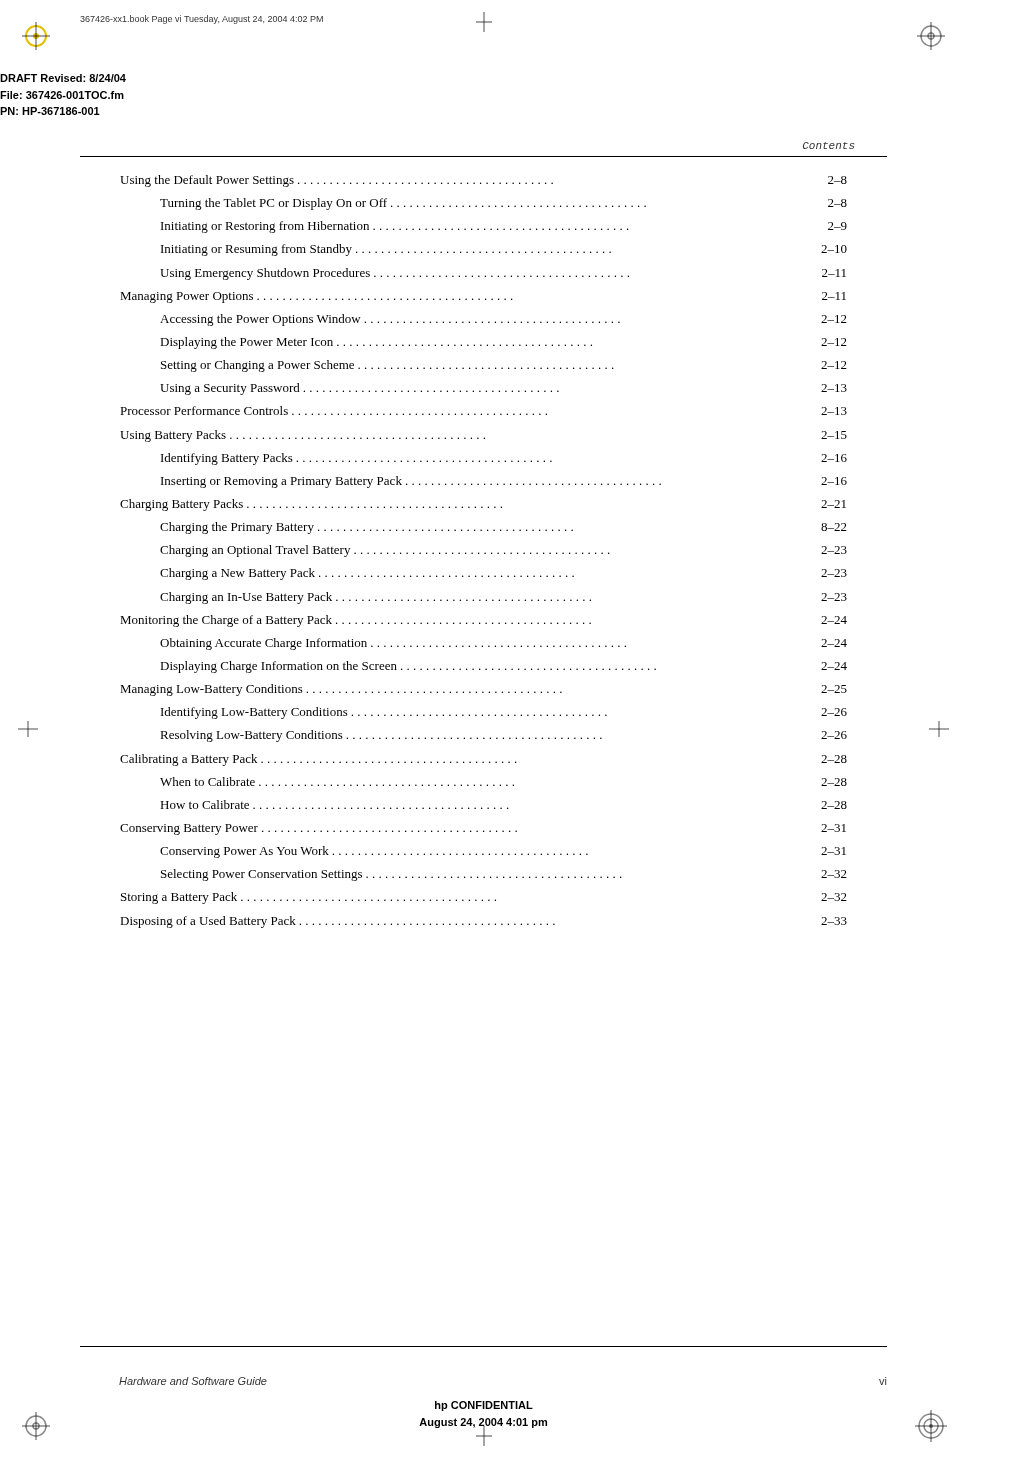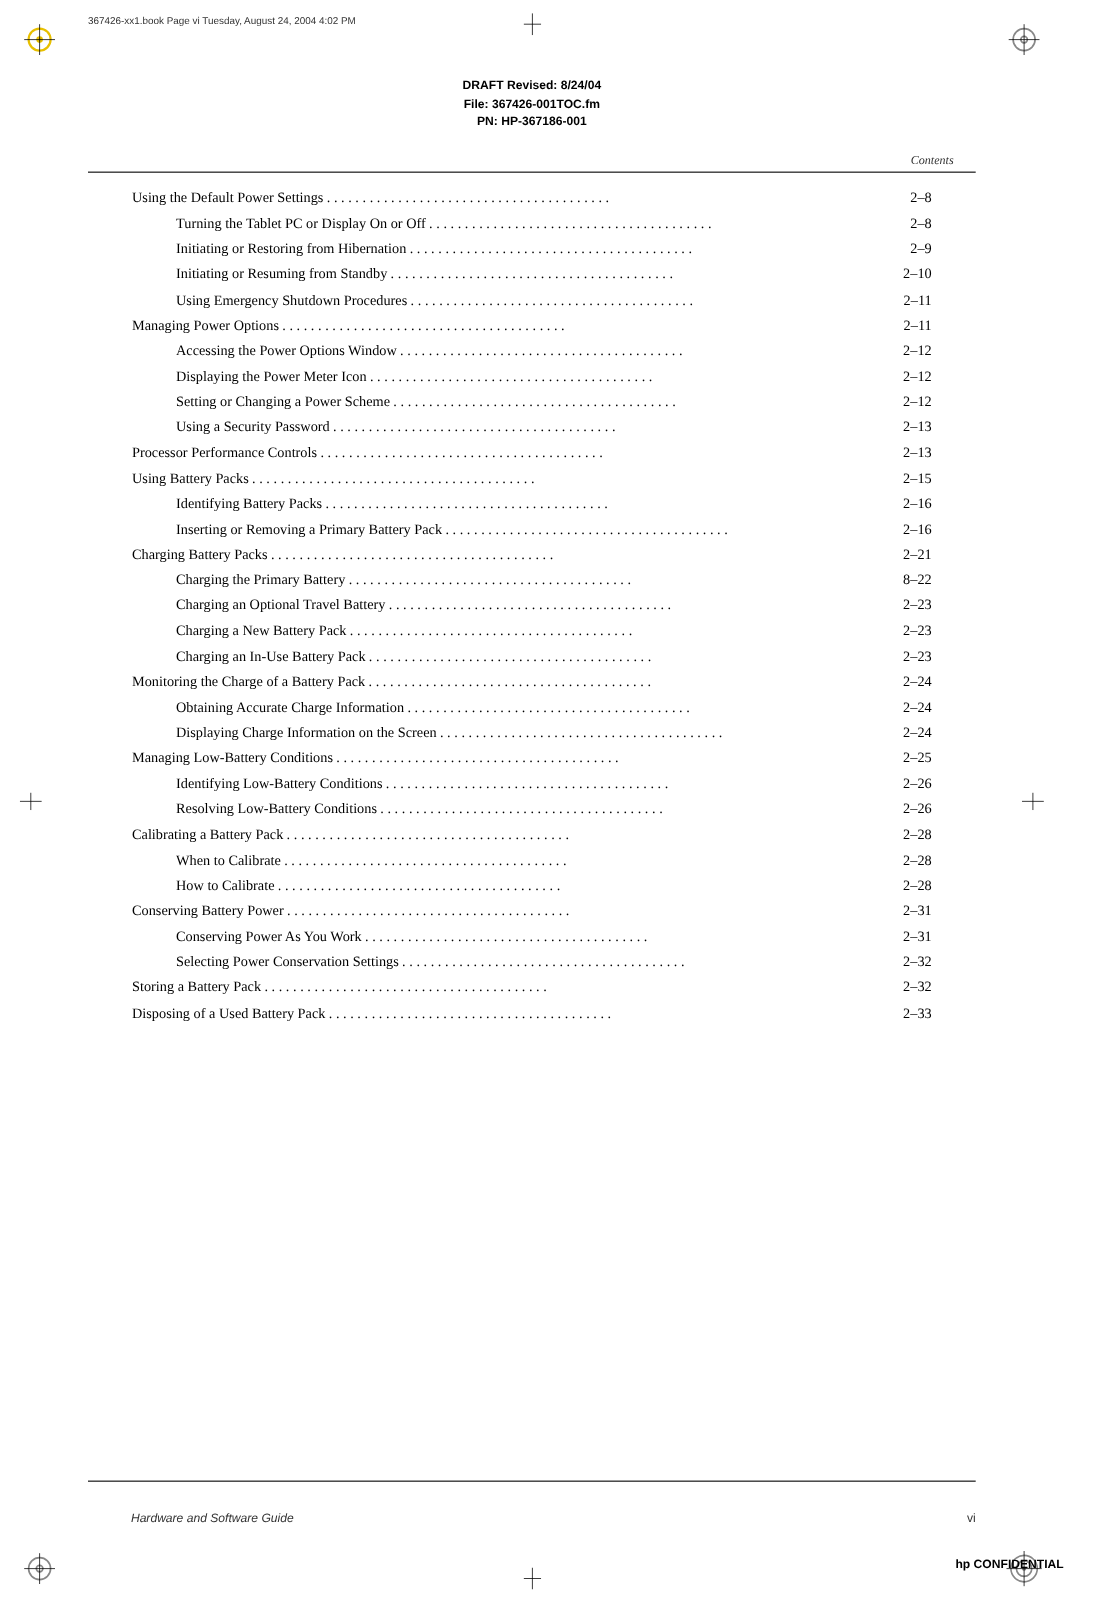--- a/index.html
+++ b/index.html
@@ -50,34 +50,34 @@
       color: #333;
       text-align: left;
     }
 
     
     .draft-header {
       position: absolute;
       top: 70px;
       left: 0;
       right: 0;
-      text-align: center;
+      text-align: left;
       font-family: Arial, sans-serif;
       font-size: 11px;
       font-weight: bold;
       color: #000;
       line-height: 1.5;
     }
 
     
     .contents-label {
       position: absolute;
       top: 140px;
-      right: 100px;
-      font-family: Liberation Serif, serif;
+      right: 112px;
+      font-family: Liberation Mono, monospace;
       font-size: 11px;
       font-style: italic;
       color: #333;
     }
 
     
     .top-rule {
       position: absolute;
       top: 156px;
       left: 80px;
@@ -160,21 +160,21 @@
       color: #333;
       text-align: center;
     }
 
     
     .confidential {
       position: absolute;
       bottom: 30px;
       left: 0;
       right: 0;
-      text-align: right;
+      text-align: center;
       font-family: Arial, sans-serif;
       font-size: 11px;
       font-weight: bold;
       color: #000;
       line-height: 1.6;
     }
 
     
     .bottom-center-mark {
       position: absolute;
@@ -454,20 +454,21 @@
 
   <hr class="bottom-rule">
 
   <div class="footer">
     <div class="footer-left">Hardware and Software Guide</div>
     <div class="footer-right">vi</div>
   </div>
 
   <div class="confidential">
     <div>hp CONFIDENTIAL</div>
+    <div>August 24, 2004 4:01 pm</div>
   </div>
 
   <div class="bottom-center-mark">
     <svg width="16" height="20" viewBox="0 0 16 20">
       <line x1="8" y1="0" x2="8" y2="20" stroke="#000" stroke-width="0.7"></line>
       <line x1="0" y1="10" x2="16" y2="10" stroke="#000" stroke-width="0.7"></line>
     </svg>
   </div>
 
 </div>

